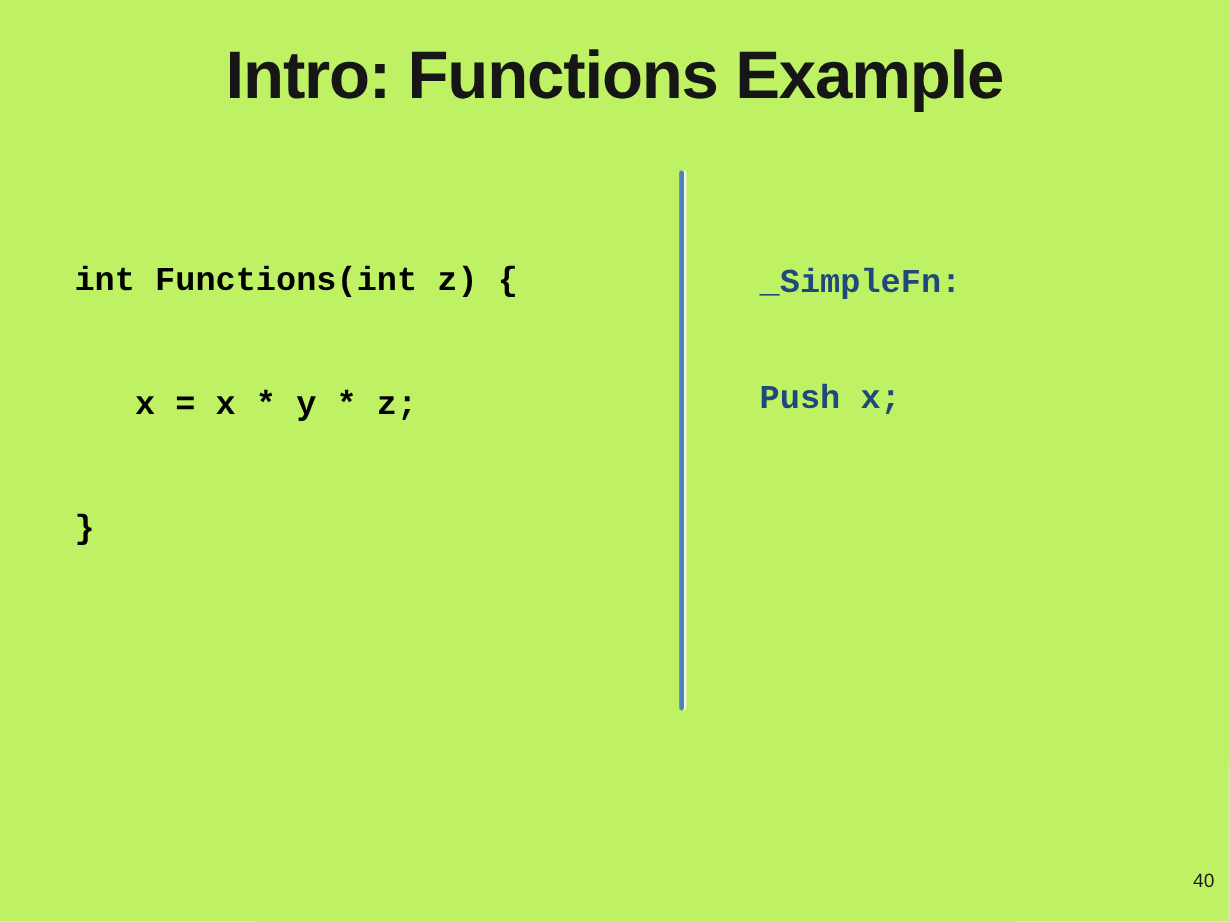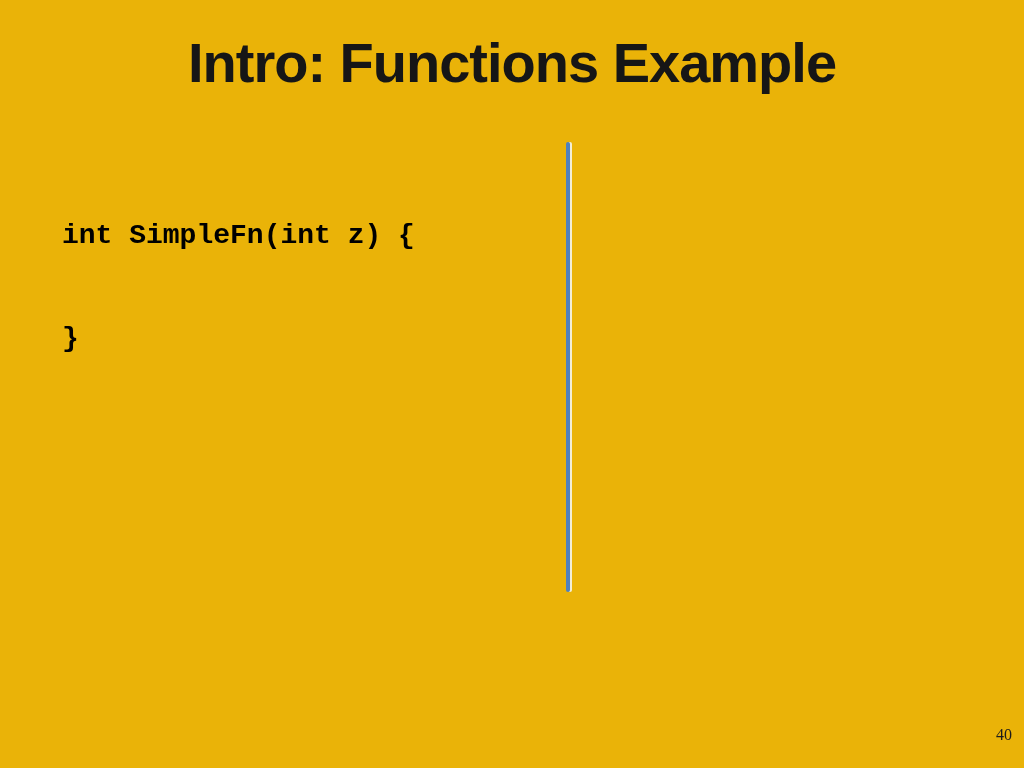--- a/index.html
+++ b/index.html
@@ -7,21 +7,21 @@
     padding: 0;
     width: 1024px;
     height: 768px;
     overflow: hidden;
     font-family: "Liberation Sans", sans-serif;
   }
   .slide {
     position: relative;
     width: 1024px;
     height: 768px;
-    background: #eab308;
+    background: #bef264;
   }
   .title {
     position: absolute;
     top: 30px;
     left: 0;
     width: 1024px;
     margin: 0;
     text-align: center;
     font-family: "Liberation Sans", sans-serif;
     font-size: 56px;
@@ -62,45 +62,48 @@
     width: 4px;
     height: 450px;
     background: #4f81bd;
     border-radius: 2px;
     box-shadow: 2px 0 0 rgba(244, 248, 252, 0.85);
   }
   .page-number {
     position: absolute;
     top: 726px;
     right: 12px;
-    font-family: Liberation Serif, serif;
+    font-family: Liberation Sans, sans-serif;
     font-size: 16px;
     color: #1c1c1c;
   }
 </style>
 </head>
 <body>
 
 <div class="slide">
 
   <h1 class="title">Intro: Functions Example</h1>
 
   <div class="code code-left">
-    <div class="code-line">int SimpleFn(int z) {</div>
+    <div class="code-line">int Functions(int z) {</div>
+    <div class="code-line">   x = x * y * z;</div>
     <div class="code-line">}</div>
     <div class="code-line"></div>
     
     
     
     
   </div>
 
   <div class="divider"></div>
 
   <div class="code code-right">
+    <div class="code-line">_SimpleFn:</div>
+    <div class="code-line">Push x;</div>
     
     
     
     
     
     
   </div>
 
   <div class="page-number">40</div>
 

